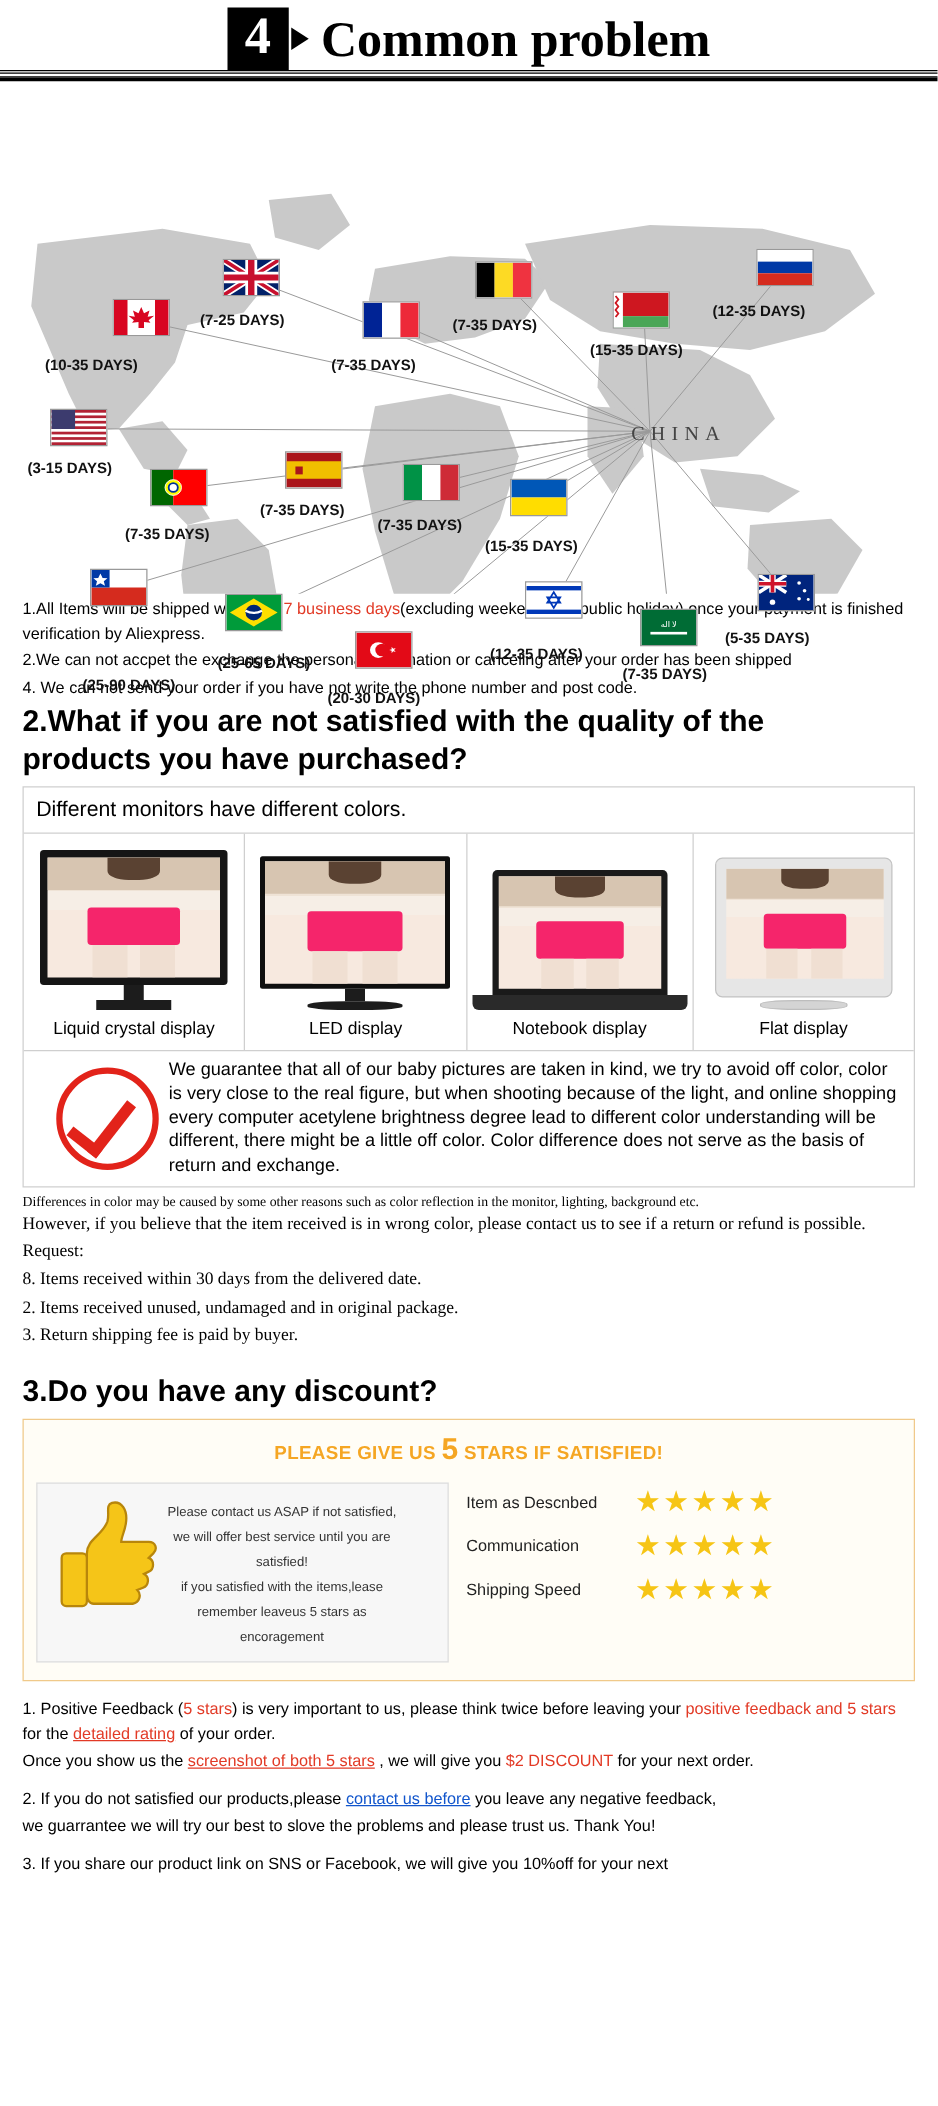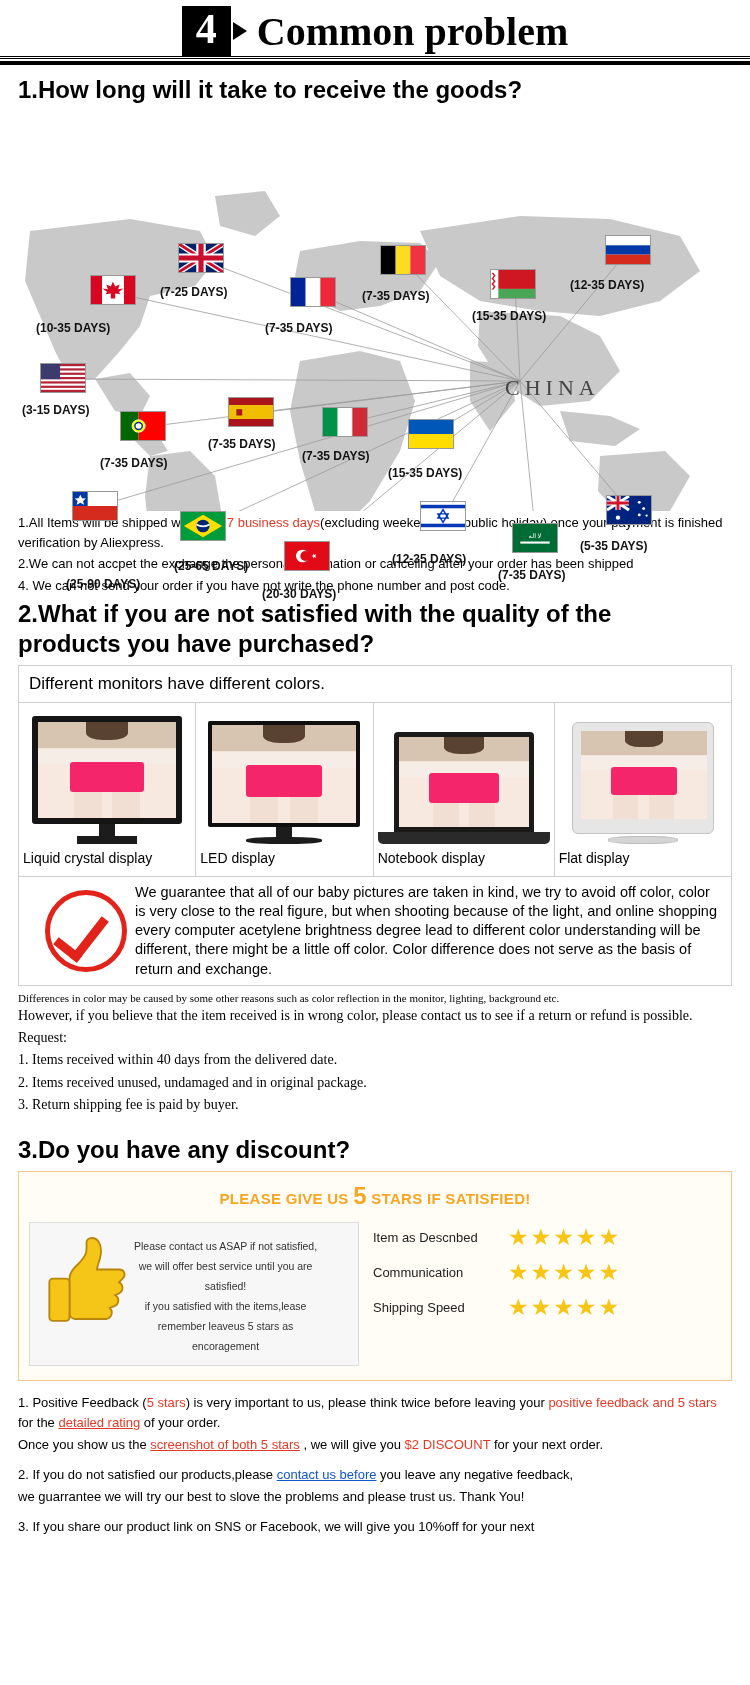--- a/index.html
+++ b/index.html
@@ -40,39 +40,39 @@
     font-size:24px; font-weight:bold; margin: 4px 0 6px 18px; line-height:1.25;
   }
   .q-title.narrow { margin-right: 30px; }
 
   
   .map-wrap { position:relative; width:750px; height:400px; margin: 4px 0 0 0; }
   .map-bg { position:absolute; inset:0; }
   .map-bg svg { width:100%; height:100%; display:block; }
   .china-label {
     position:absolute; left:505px; top:264px; font-family:"Liberation Serif", serif;
-    font-size:22px; letter-spacing:5px; color:#444;
+    font-size:16px; letter-spacing:5px; color:#444;
   }
   .flag { position:absolute; width:46px; height:30px; border:1px solid #999; overflow:hidden; background:#fff; }
   .days { position:absolute; font-size:12px; font-weight:bold; color:#111; white-space:nowrap; }
 
   .lines { position:absolute; inset:0; pointer-events:none; }
 
   
   .para { font-size:13px; line-height:1.5; margin:2px 18px; }
   .para .red { color:#e23a26; }
   .small-note { font-size:11px; margin:6px 18px 2px 18px; font-family:"Liberation Serif", serif;}
   .para-serif { font-family:"Liberation Serif", serif; font-size:14px; line-height:1.45; margin:2px 18px; }
   .underline-red { color:#d0021b; text-decoration:underline; }
 
   
   .mon-box { margin: 6px 18px 0 18px; border:1px solid #cfcfcf; }
   .mon-head { font-size:17px; padding:8px 10px; border-bottom:1px solid #cfcfcf; }
   .mon-row { display:flex; }
-  .mon-cell { flex:1; border-right:1px solid #cfcfcf; padding:6px 4px 2px 4px; }
+  .mon-cell { flex:1; border-right:1px solid #cfcfcf; padding:6px 4px 2px 4px; text-align:center; }
   .mon-cell:last-child { border-right:0; }
   .mon-canvas { height:135px; display:flex; align-items:flex-end; justify-content:center; }
   .mon-label { font-size:14px; padding:6px 0 8px 0; }
 
   
   .screen-photo {
     background:
       linear-gradient(#efe3d6 0 28%, #f6eee6 28% 44%, #f7e9df 44% 100%);
     position:relative; overflow:hidden;
   }
@@ -121,21 +121,20 @@
 
   <div class="header">
     <div class="header-inner">
       <div class="num-box">4</div>
       <div class="arrow"></div>
       <div class="header-title">Common problem</div>
     </div>
   </div>
   <hr class="hr-double">
 
-  <div class="q-title">1.How long will it take to receive the goods?</div>
 
   <div class="map-wrap">
     <div class="map-bg">
       <svg viewBox="0 0 750 400" preserveAspectRatio="none" aria-hidden="true">
         <g fill="#c9c9c9">
 
           <path d="M30,120 L130,108 L200,120 L215,150 L195,175 L150,185 L140,215 L120,240 L95,268 L70,270 L55,240 L40,205 L25,170 Z"></path>
           <path d="M95,268 L130,262 L150,285 L140,305 L115,300 Z"></path>
 
           <path d="M120,300 L150,312 L168,340 L150,345 L130,325 Z"></path>
@@ -406,21 +405,21 @@
       <div class="check-circle">
           <div class="check-mark"></div>
         </div>
       <div class="guarantee-text">We guarantee that all of our baby pictures are taken in kind, we try to avoid off color, color is very close to the real figure, but when shooting because of the light, and online shopping every computer acetylene brightness degree lead to different color understanding will be different, there might be a little off color. Color difference does not serve as the basis of return and exchange.</div>
     </div>
   </div>
 
   <div class="small-note">Differences in color may be caused by some other reasons such as color reflection in the monitor, lighting, background etc.</div>
   <div class="para-serif">However, if you believe that the item received is in wrong color, please contact us to see if a return or refund is possible.</div>
   <div class="para-serif">Request:</div>
-  <div class="para-serif">1. Items received within 40 days from the delivered date.</div>
+  <div class="para-serif">8. Items received within 30 days from the delivered date.</div>
   <div class="para-serif">2. Items received unused, undamaged and in original package.</div>
   <div class="para-serif">3. Return shipping fee is paid by buyer.</div>
 
   <div class="q-title" style="margin-top:20px;">3.Do you have any discount?</div>
 
   <div class="disc-box">
     <div class="disc-head">
       <span>PLEASE GIVE US </span><span class="big">5</span><span> STARS IF SATISFIED!</span>
     </div>
     <div class="disc-body">

